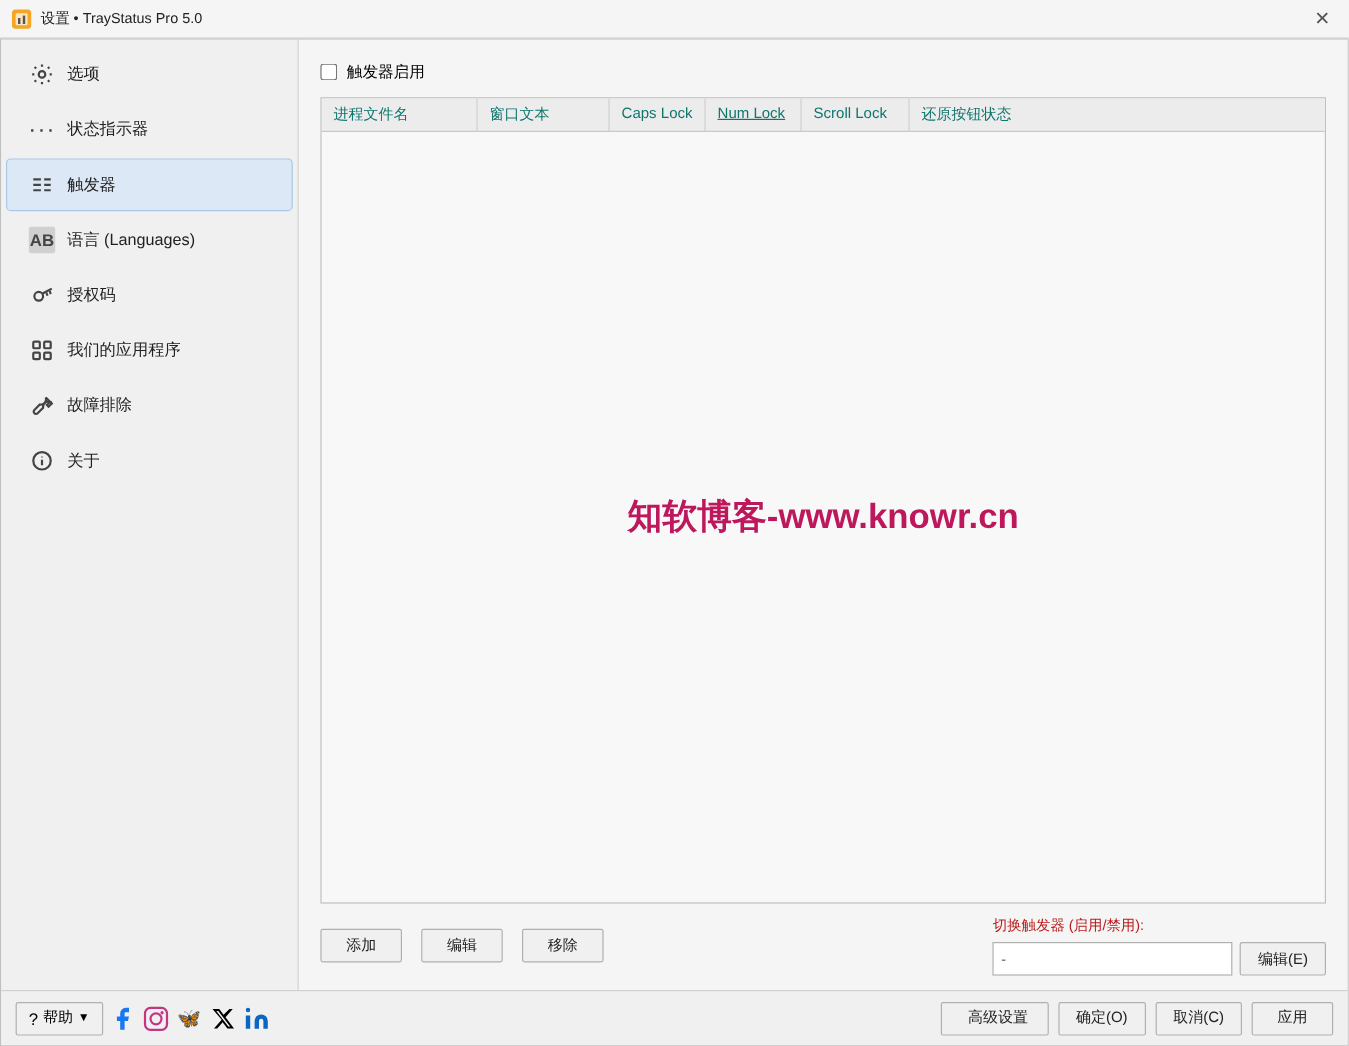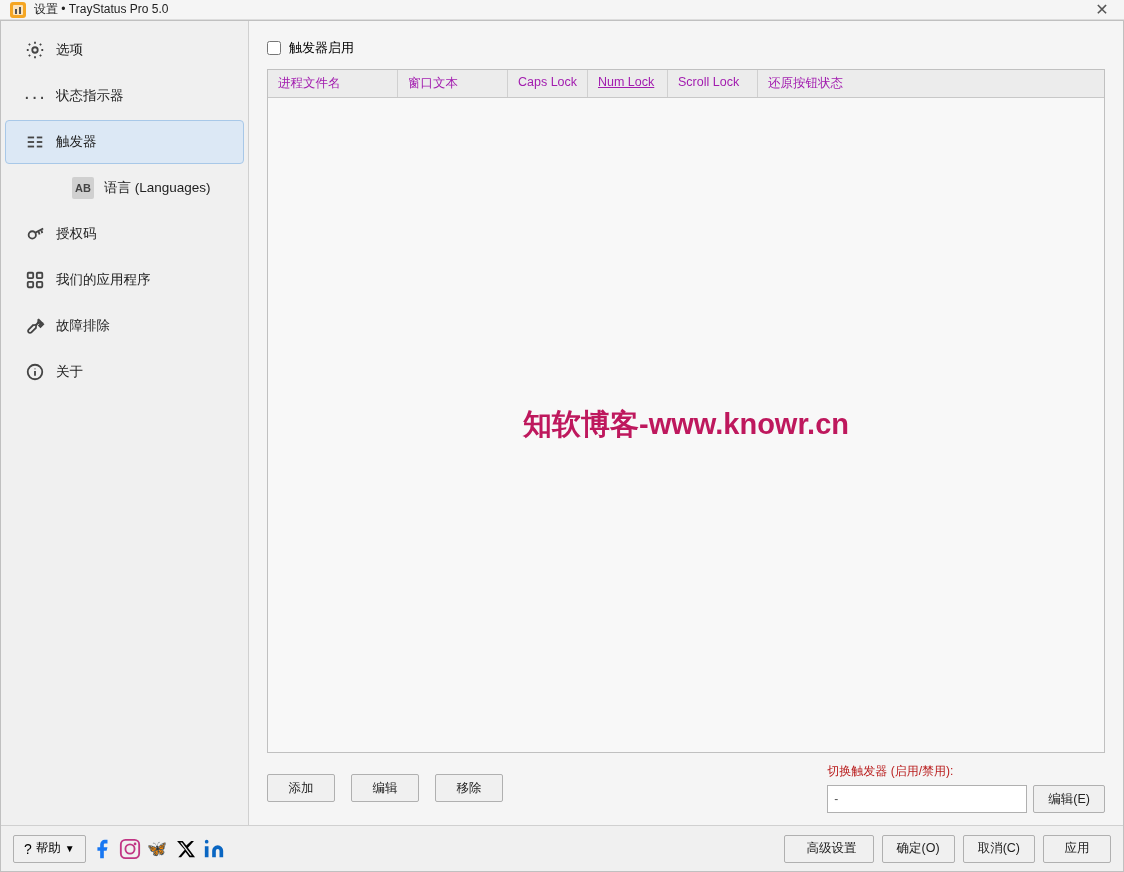--- a/index.html
+++ b/index.html
@@ -10,21 +10,21 @@
       width: 1124px;
       height: 872px;
       overflow: hidden;
       display: flex;
       flex-direction: column;
     }
 
     
     .title-bar {
       background: #f5f5f5;
-      height: 20px;
+      height: 32px;
       display: flex;
       align-items: center;
       padding: 0 8px;
       border-bottom: 1px solid #ddd;
       flex-shrink: 0;
       user-select: none;
     }
     .title-bar-icon {
       width: 20px;
       height: 20px;
@@ -136,21 +136,21 @@
     }
     .table-header {
       display: flex;
       background: #ececec;
       border-bottom: 1px solid #c8c8c8;
       flex-shrink: 0;
     }
     .table-col-header {
       padding: 5px 10px;
       font-size: 12.5px;
-      color: #a21caf;
+      color: #0f766e;
       border-right: 1px solid #d0d0d0;
       white-space: nowrap;
       flex-shrink: 0;
     }
     .table-col-header:last-child { border-right: none; }
     .col-process { width: 130px; }
     .col-window { width: 110px; }
     .col-caps { width: 80px; }
     .col-num { width: 80px; text-decoration: underline; }
     .col-scroll { width: 90px; }
@@ -321,21 +321,21 @@
             <line x1="3" y1="16" x2="10" y2="16"></line>
             <line x1="13" y1="6" x2="19" y2="6"></line>
             <line x1="13" y1="11" x2="19" y2="11"></line>
             <line x1="13" y1="16" x2="19" y2="16"></line>
           </svg>
         </span>
         <span>触发器</span>
       </div>
 
       <div class="sidebar-item">
-        <span class="sidebar-icon" style="font-size:11px; font-weight:bold; color:#444; background:#d0d0d0; border-radius:2px; padding:1px 2px; width:22px; text-align:center;margin-left:48px;">AB</span>
+        <span class="sidebar-icon" style="font-size:14px; font-weight:bold; color:#444; background:#d0d0d0; border-radius:2px; padding:1px 2px; width:22px; text-align:center;">AB</span>
         <span>语言 (Languages)</span>
       </div>
 
       <div class="sidebar-item">
         <span class="sidebar-icon">
           <svg viewBox="0 0 22 22" width="20" height="20" fill="none" stroke="#444" stroke-width="2">
             <circle cx="8" cy="12" r="4"></circle>
             <line x1="11.5" y1="9.5" x2="20" y2="5"></line>
             <line x1="18" y1="7" x2="19" y2="10"></line>
             <line x1="15" y1="8.5" x2="16" y2="11.5"></line>

